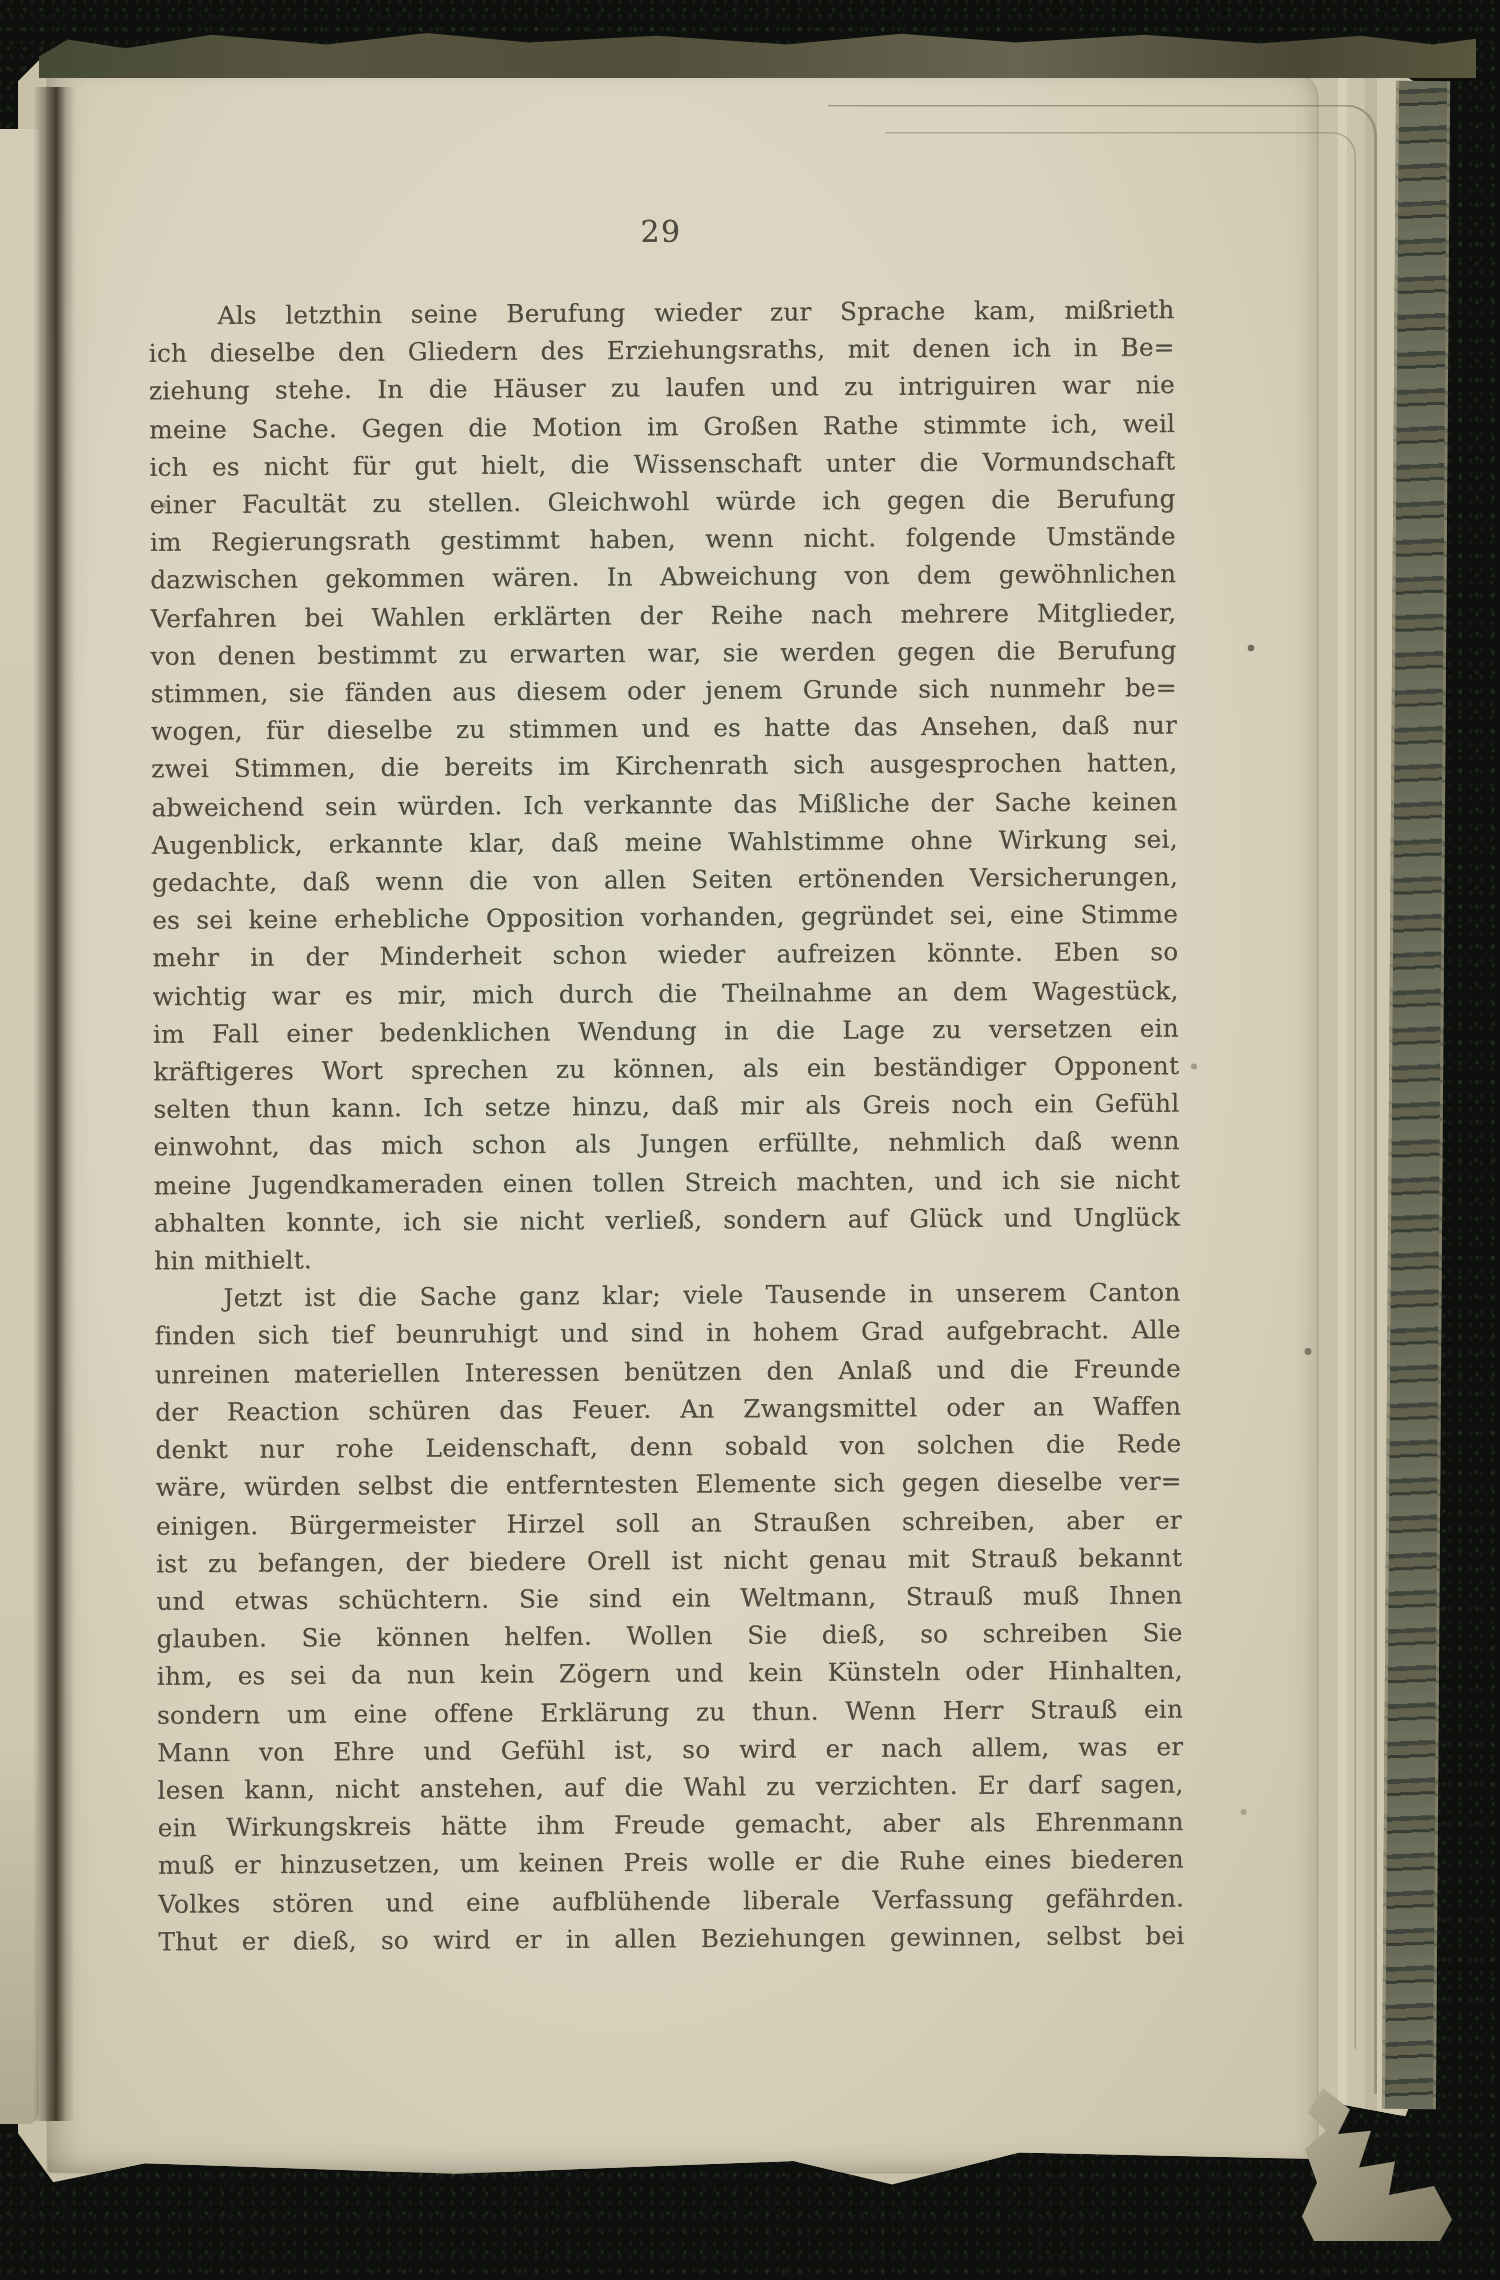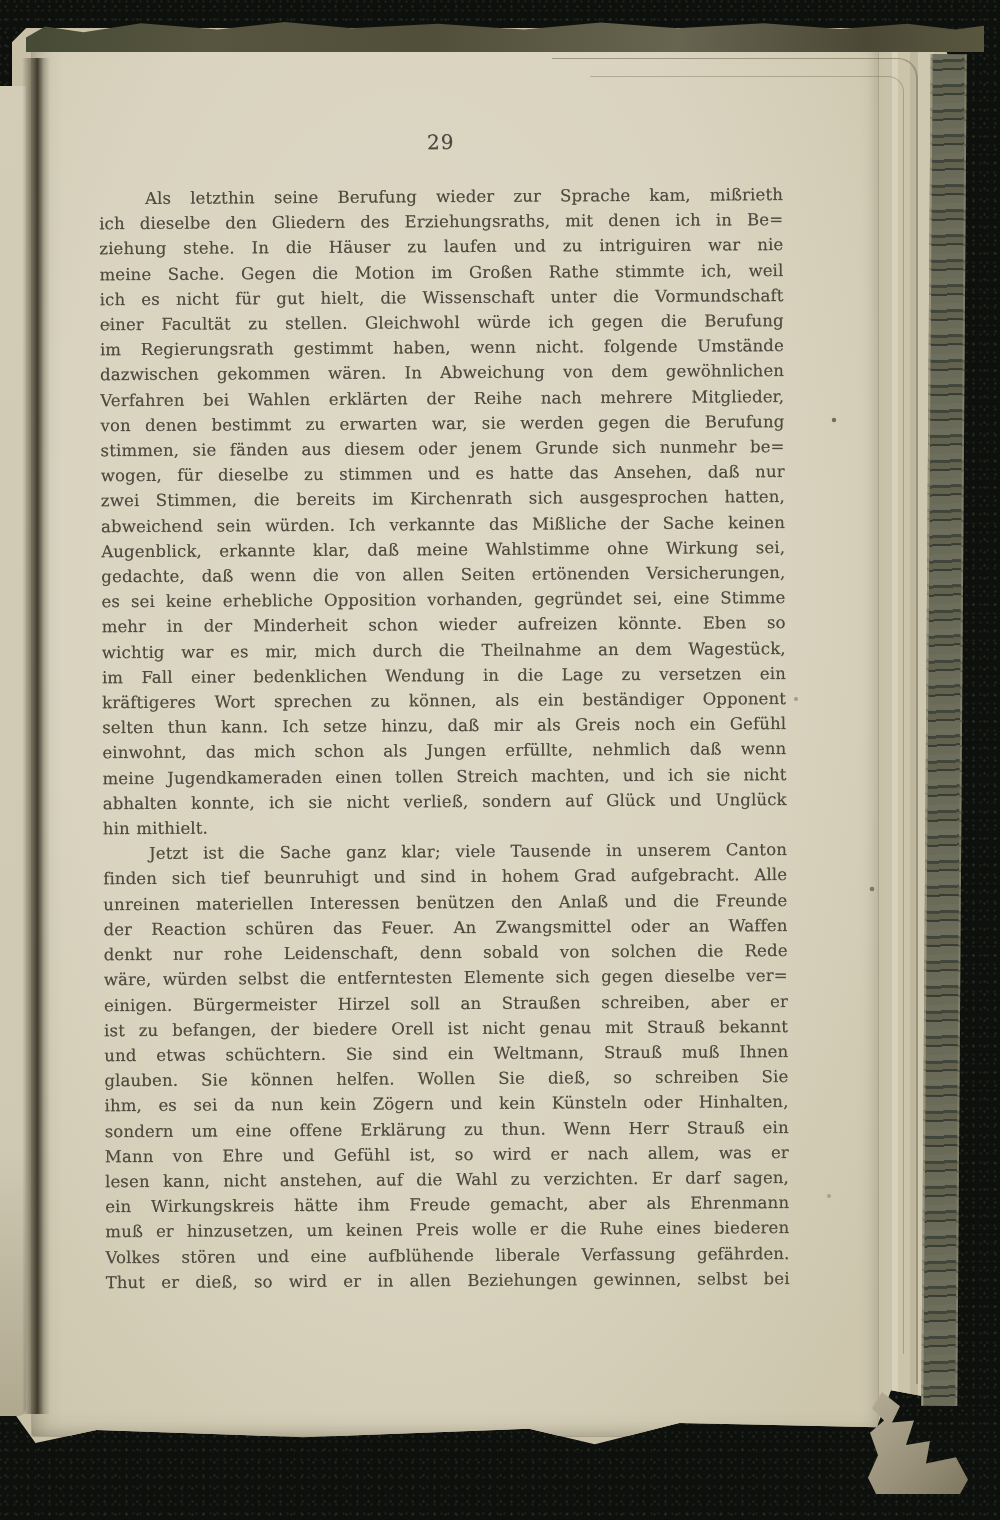--- a/index.html
+++ b/index.html
@@ -19,21 +19,21 @@
   }
   
   .cover-top{
     position:absolute;left:26px;top:20px;width:958px;height:32px;
     background:linear-gradient(90deg,#464b36,var(--cover_edge,#57543f) 18%,#514e3a 42%,#676450 68%,#4b4936 88%,#5a573f);
     clip-path:polygon(0 55%,2% 20%,6% 38%,12% 10%,20% 30%,27% 6%,34% 26%,43% 12%,52% 30%,60% 8%,68% 26%,77% 10%,85% 28%,92% 12%,97% 30%,100% 18%,100% 100%,0 100%);
     box-shadow:0 2px 0 rgba(30,27,18,.85);
   }
   
   .page-stack{
-    position:absolute;left:12px;top:28px;width:940px;height:1422px;
+    position:absolute;left:12px;top:40px;width:940px;height:1422px;
     background:var(--paper_edge,#c8c1a8);
     clip-path:polygon(0% 1%,1.5% 0%,96.5% 0%,99% 1%,100% 2.6%,
       100% 93.8%,98.4% 96.4%,93.5% 95.8%,92% 98.4%,
       71% 98.1%,62% 99.6%,55% 98.5%,31% 99.1%,9% 98.6%,2.5% 99.5%,0% 97.2%);
   }
   .edge-strips{
     position:absolute;left:872px;top:6px;width:50px;height:calc(100% - 44px);
     background:linear-gradient(90deg,#c9c2aa 0 8px,#d7d0bb 8px 14px,#cbc3aa 14px 26px,#bfb79d 26px 34px,#cfc8b1 34px 50px);
   }
   .main-page{

